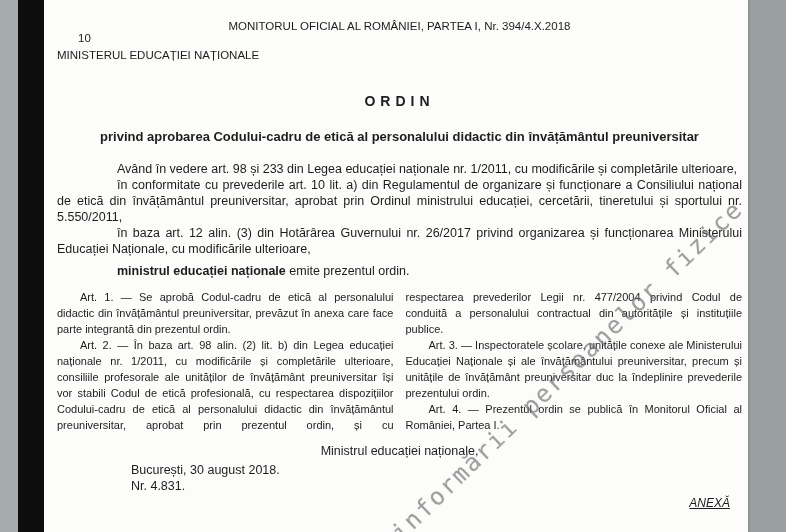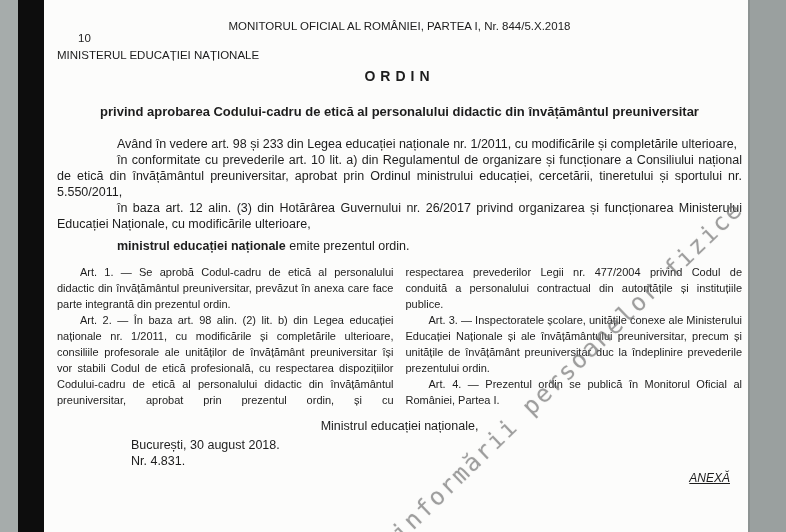--- a/index.html
+++ b/index.html
@@ -38,21 +38,21 @@
     pointer-events:none;
   }
   .header-row {
     position:relative; margin-top:20px; height:14px;
     font-size:11.5px;
   }
   .pagenum { position:absolute; left:21px; top:12px; }
   .header-center { display:block; text-align:center; }
   .ministry { margin-top:15px; font-size:11.5px; height:14px; }
   .title {
-    margin-top:5px; text-align:center;
+    margin-top:30px; text-align:center;
     font-size:14px; font-weight:bold; letter-spacing:5px; height:18px;
   }
   .subtitle {
     margin-top:18px; text-align:center;
     font-size:13px; font-weight:bold; height:17px;
   }
   .preamble { margin-top:15px; font-size:12.5px; line-height:16px; }
   .preamble p { text-indent:60px; text-align:justify; hyphens:none; }
   .enact { margin-top:6px; text-indent:60px; font-size:12.5px; line-height:16px; }
   .enact .b { font-weight:bold; }
@@ -78,21 +78,21 @@
 <div class="edge-gray"></div>
 <div class="edge-black"></div>
 
 <div class="page">
   <div class="content">
 
     <div class="watermark">Destinat exclusiv informării persoanelor fizice</div>
 
     <div class="header-row">
       <span class="pagenum">10</span>
-      <span class="header-center">MONITORUL OFICIAL AL ROMÂNIEI, PARTEA I, Nr. 844/5.X.2018</span>
+      <span class="header-center">MONITORUL OFICIAL AL ROMÂNIEI, PARTEA I, Nr. 394/4.X.2018</span>
     </div>
 
     <div class="ministry">MINISTERUL EDUCAȚIEI NAȚIONALE</div>
 
     <div class="title">ORDIN</div>
 
     <div class="subtitle">privind aprobarea Codului-cadru de etică al personalului didactic din învățământul preuniversitar</div>
 
     <div class="preamble">
       <p>Având în vedere art. 98 și 233 din Legea educației naționale nr. 1/2011, cu modificările și completările ulterioare,</p>

